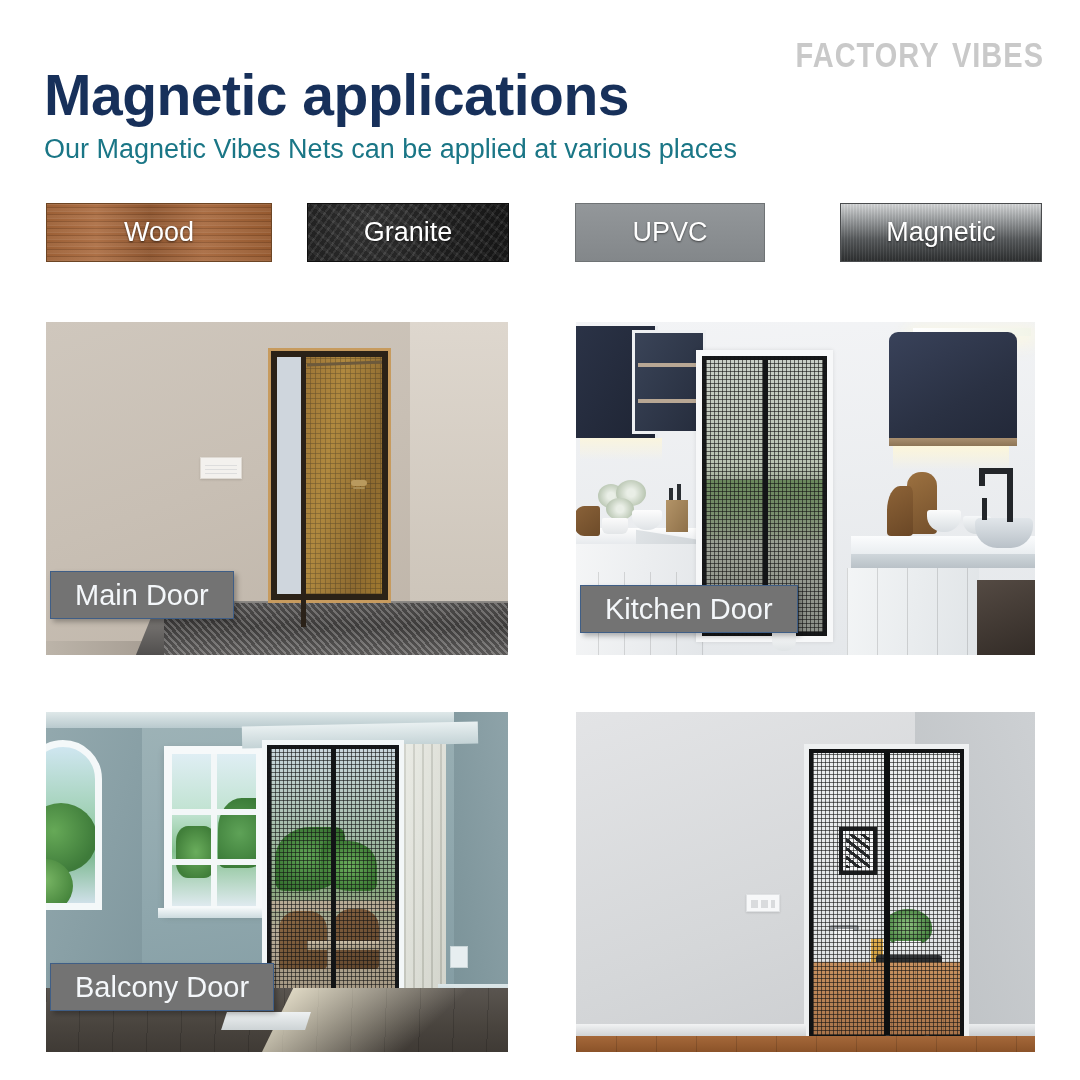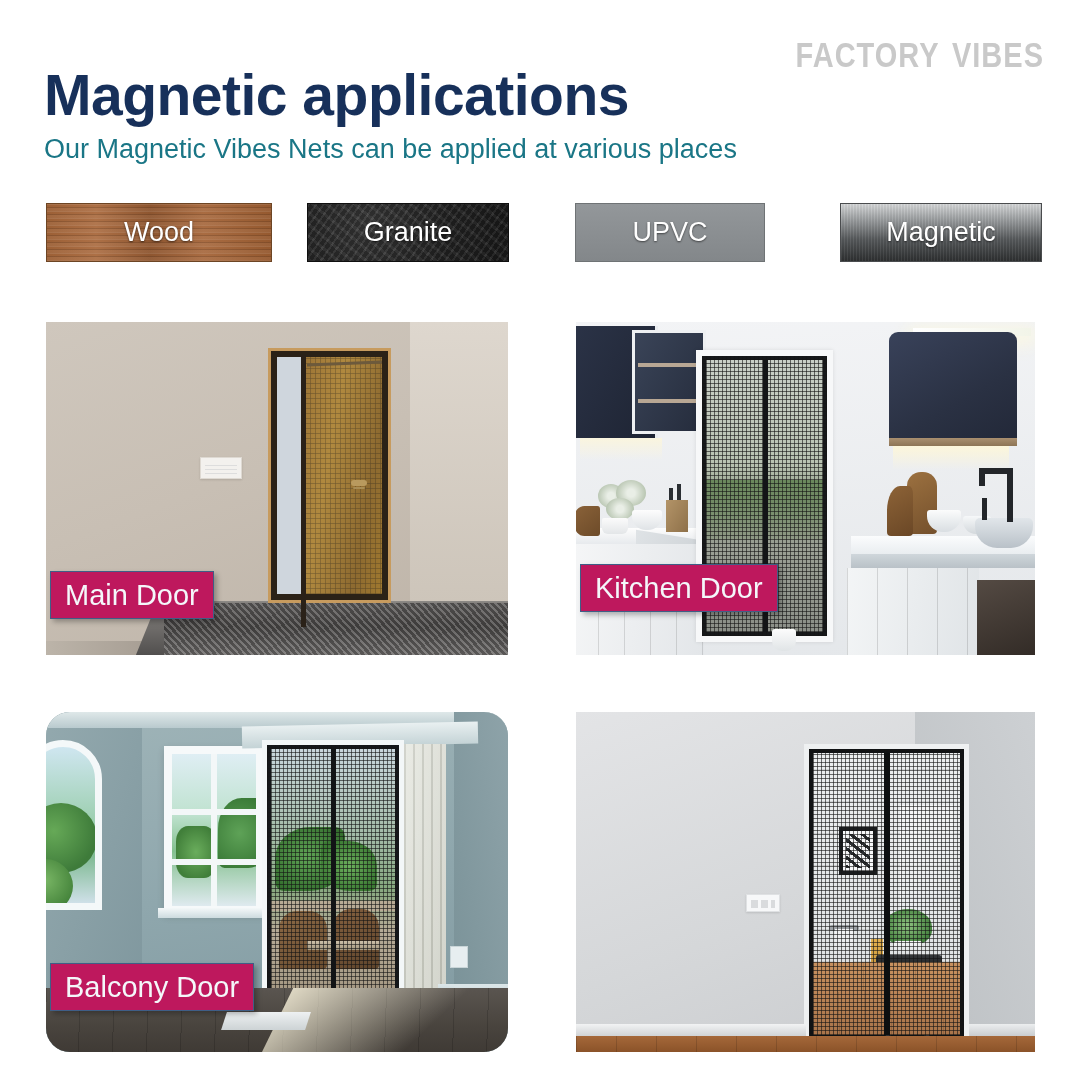--- a/index.html
+++ b/index.html
@@ -94,41 +94,41 @@
   }
 
   
   .panel {
     position: absolute;
     overflow: hidden;
     background: #ddd;
   }
   .p-main    { left: 46px;  top: 322px;  width: 462px; height: 333px; }
   .p-kitchen { left: 576px; top: 322px;  width: 459px; height: 333px; }
-  .p-balcony { left: 46px;  top: 712px;  width: 462px; height: 340px; border-radius: 24px; }
+  .p-balcony { left: 46px;  top: 712px;  width: 462px; height: 340px; }
   .p-bedroom { left: 576px; top: 712px;  width: 459px; height: 340px; }
 
   
   .caption {
     position: absolute;
     left: 4px;
     height: 48px;
-    background: #be185d;
+    background: #737373;
     border: 1px solid #3f5e86;
     display: flex;
     align-items: center;
-    padding: 0 14px;
+    padding: 0 24px;
     color: #f4f7fa;
     font-size: 29px;
     box-shadow: 3px 3px 5px rgba(0,0,0,0.28);
     z-index: 9;
     white-space: nowrap;
   }
   .cap-main    { top: 249px; }
-  .cap-kitchen { top: 242px; justify-content: center; }
+  .cap-kitchen { top: 263px; justify-content: center; }
   .cap-balcony { top: 251px; }
   .cap-bedroom { top: 251px; }
 
   .scene { position: absolute; inset: 0; }
 
   
   .mesh {
     background-image:
       repeating-linear-gradient(0deg, rgba(25,25,25,0.55) 0 1px, rgba(255,255,255,0) 1px 5px),
       repeating-linear-gradient(90deg, rgba(25,25,25,0.55) 0 1px, rgba(255,255,255,0) 1px 5px);

